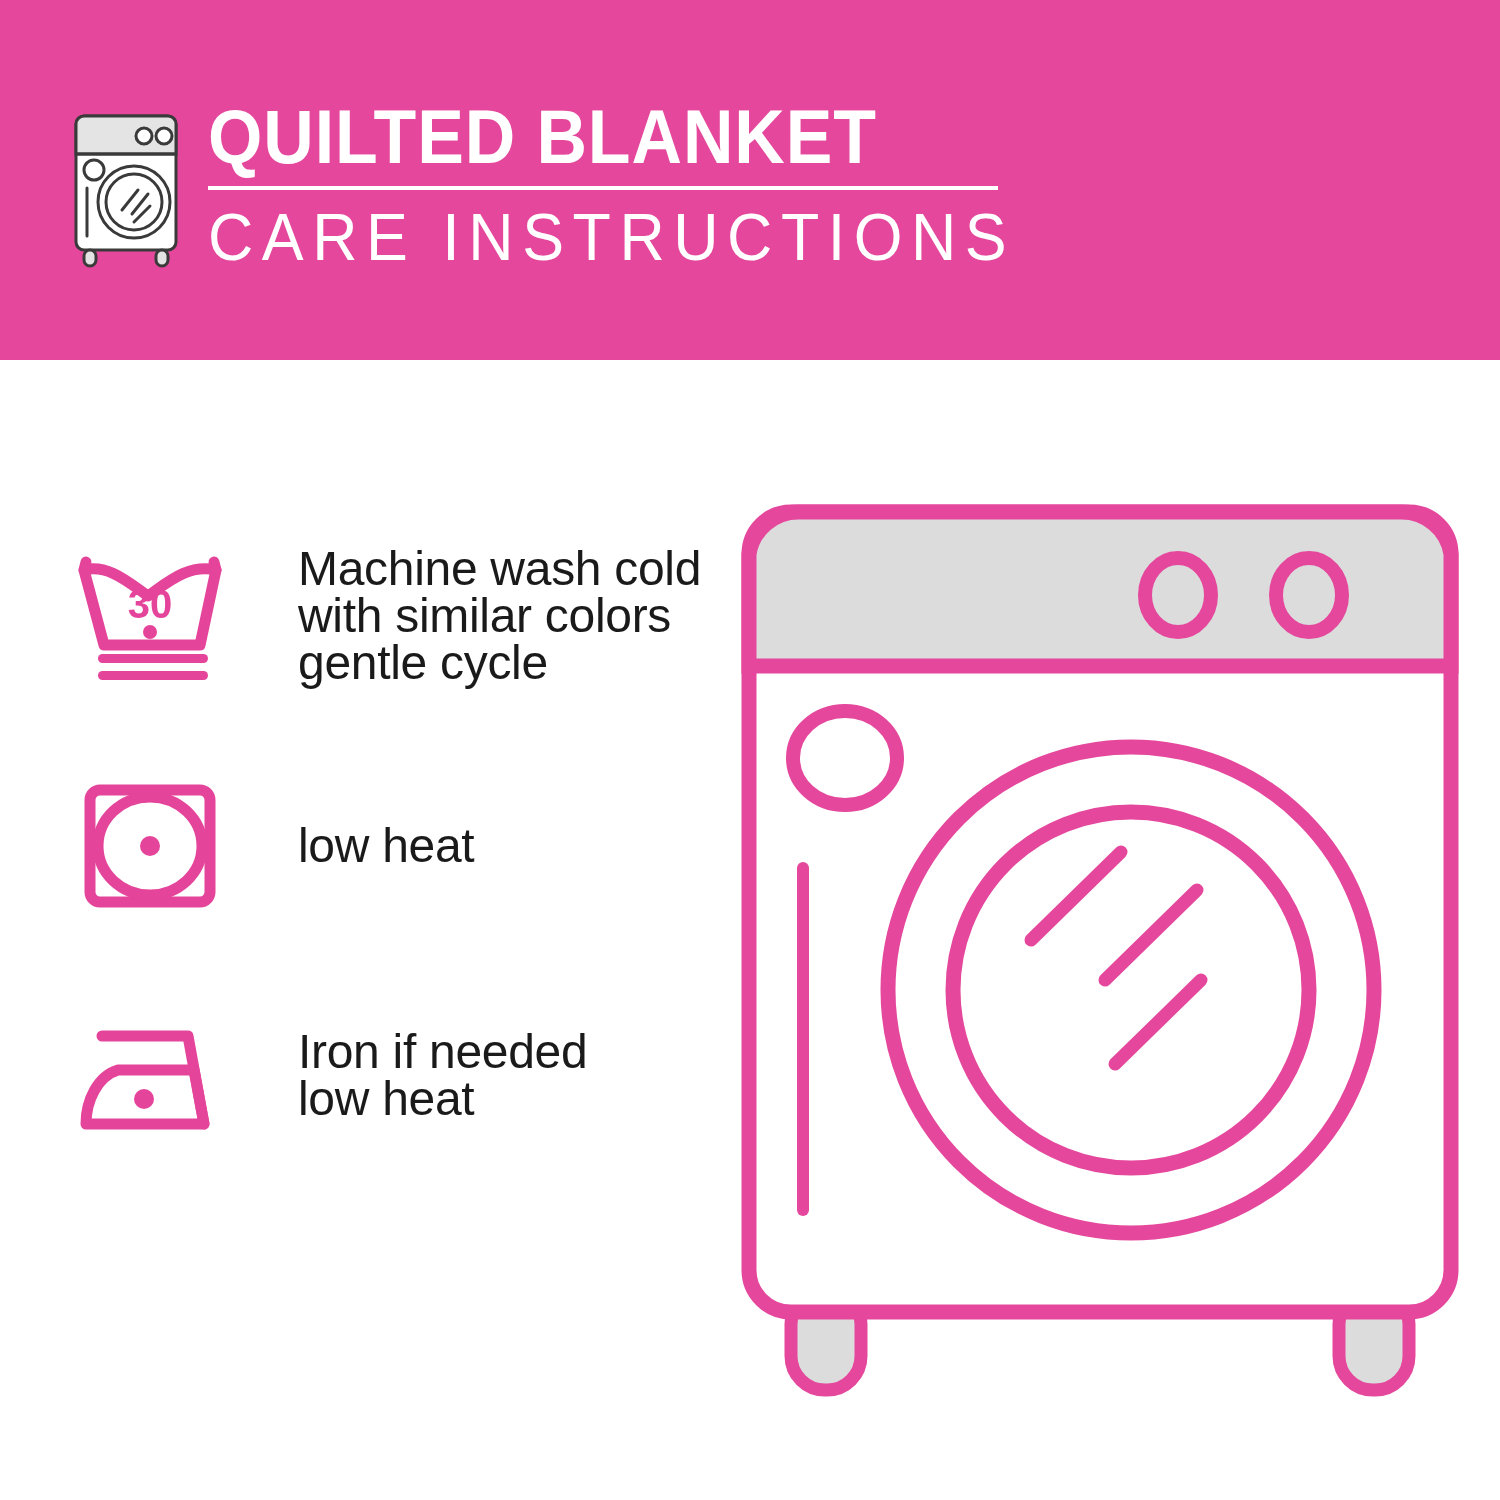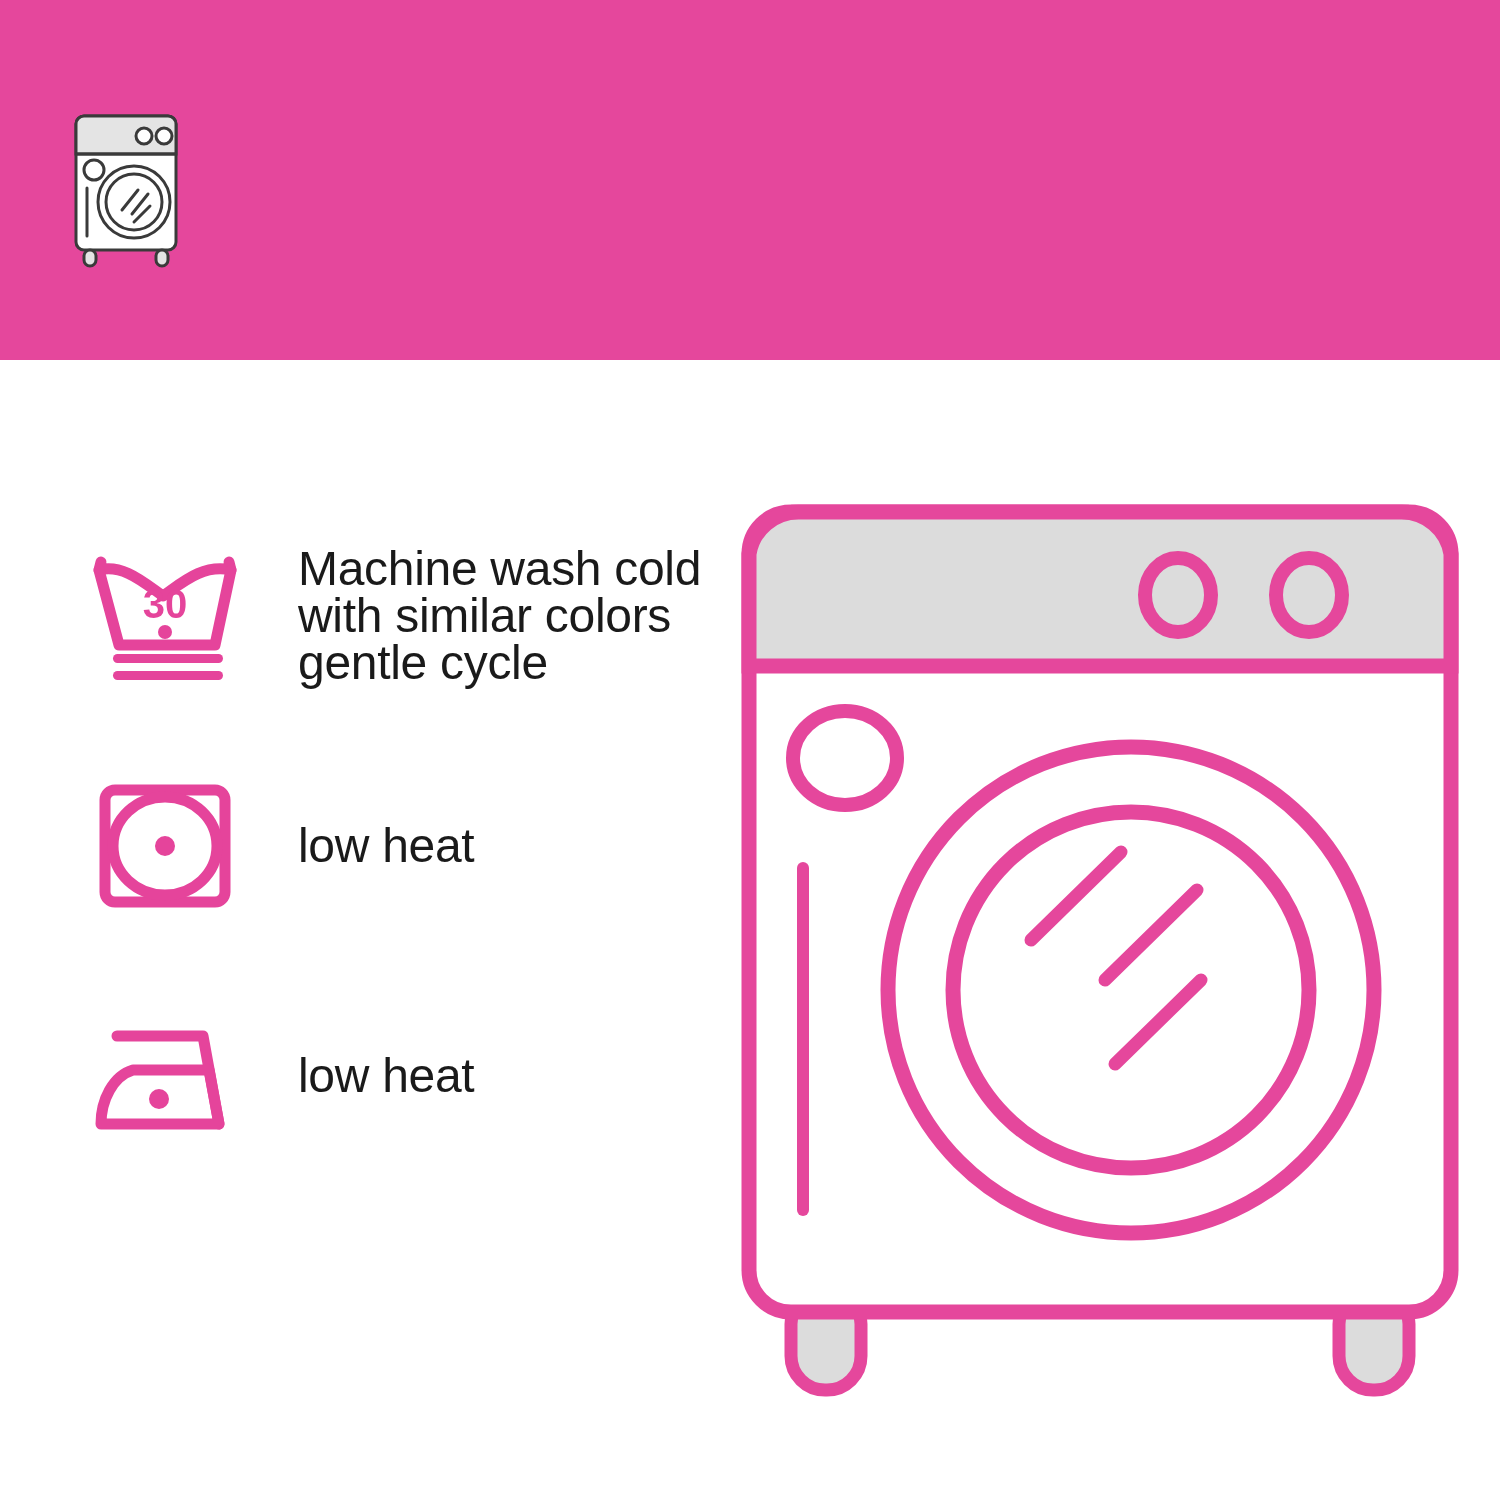--- a/index.html
+++ b/index.html
@@ -87,21 +87,21 @@
   .care-row {
     display: flex;
     align-items: center;
     height: 230px;
   }
   .care-symbol {
     width: 190px;
     flex: 0 0 190px;
     display: flex;
     align-items: center;
-    justify-content: flex-end;
+    justify-content: flex-start;
   }
   .care-text {
     flex: 1 1 auto;
     color: #1a1a1a;
     font-size: 48px;
     line-height: 47px;
     font-weight: 500;
     letter-spacing: -0.3px;
     margin-left: 38px;
   }
@@ -140,20 +140,25 @@
       <circle cx="74" cy="92" r="28" fill="#ffffff" stroke="#3a3a3a" stroke-width="3"></circle>
 
       <line x1="62" y1="100" x2="78" y2="80" stroke="#3a3a3a" stroke-width="3" stroke-linecap="round"></line>
       <line x1="72" y1="104" x2="88" y2="84" stroke="#3a3a3a" stroke-width="3" stroke-linecap="round"></line>
       <line x1="74" y1="112" x2="90" y2="96" stroke="#3a3a3a" stroke-width="3" stroke-linecap="round"></line>
 
       <rect x="24" y="140" width="12" height="16" rx="6" ry="6" fill="#e4e4e4" stroke="#3a3a3a" stroke-width="3"></rect>
       <rect x="96" y="140" width="12" height="16" rx="6" ry="6" fill="#e4e4e4" stroke="#3a3a3a" stroke-width="3"></rect>
     </svg>
 
+    <div class="header-titles">
+      <div class="title-main">QUILTED BLANKET</div>
+      <div class="title-rule"></div>
+      <div class="title-sub">CARE INSTRUCTIONS</div>
+    </div>
 
   </div>
 </div>
 
 <div class="content">
 
   <div class="care-list">
 
     <div class="care-row">
       <div class="care-symbol">
@@ -201,20 +206,21 @@
           <g fill="none" stroke="#e5449b" stroke-width="11" stroke-linecap="round" stroke-linejoin="round">
 
             <path d="M32 36 L118 36 L134 124"></path>
 
             <path d="M48 70 L124 70 L134 124 L16 124 C16 100 28 76 48 70 Z"></path>
           </g>
           <circle cx="74" cy="99" r="10" fill="#e5449b"></circle>
         </svg>
       </div>
       <div class="care-text">
+        <div>Iron if needed</div>
         <div>low heat</div>
       </div>
     </div>
 
   </div>
 
   <div class="machine-wrap">
     <svg width="730" height="960" viewBox="0 0 730 960">
 
       <rect x="56" y="800" width="70" height="100" rx="34" ry="34" fill="#dcdcdc" stroke="#e5479c" stroke-width="13"></rect>

